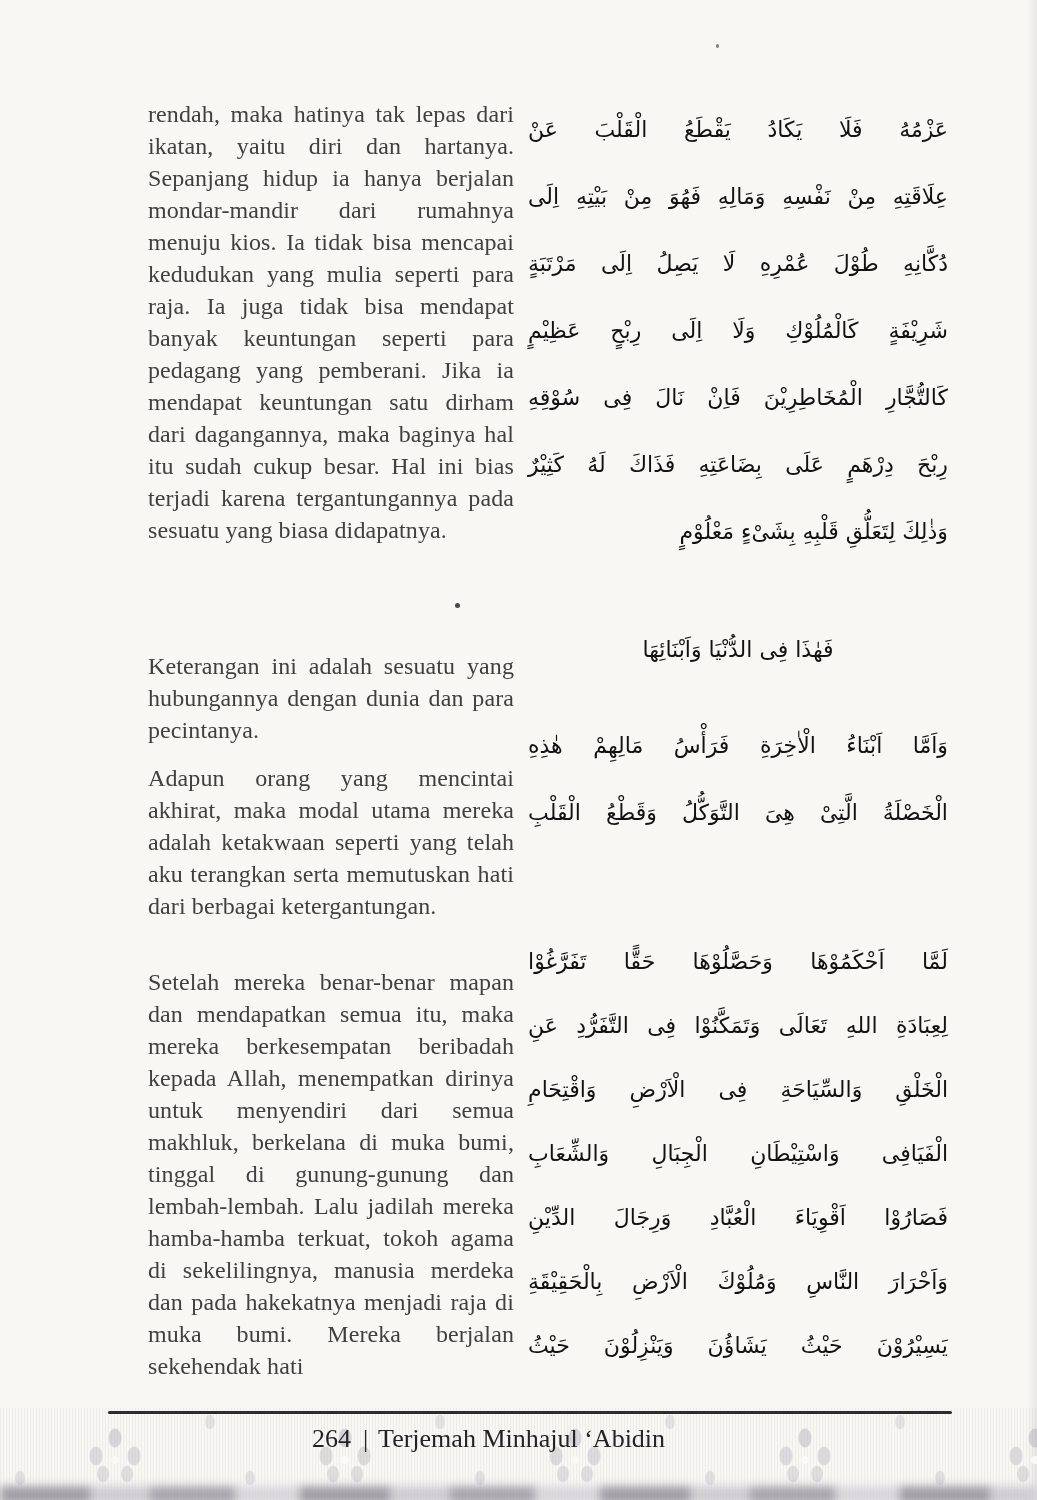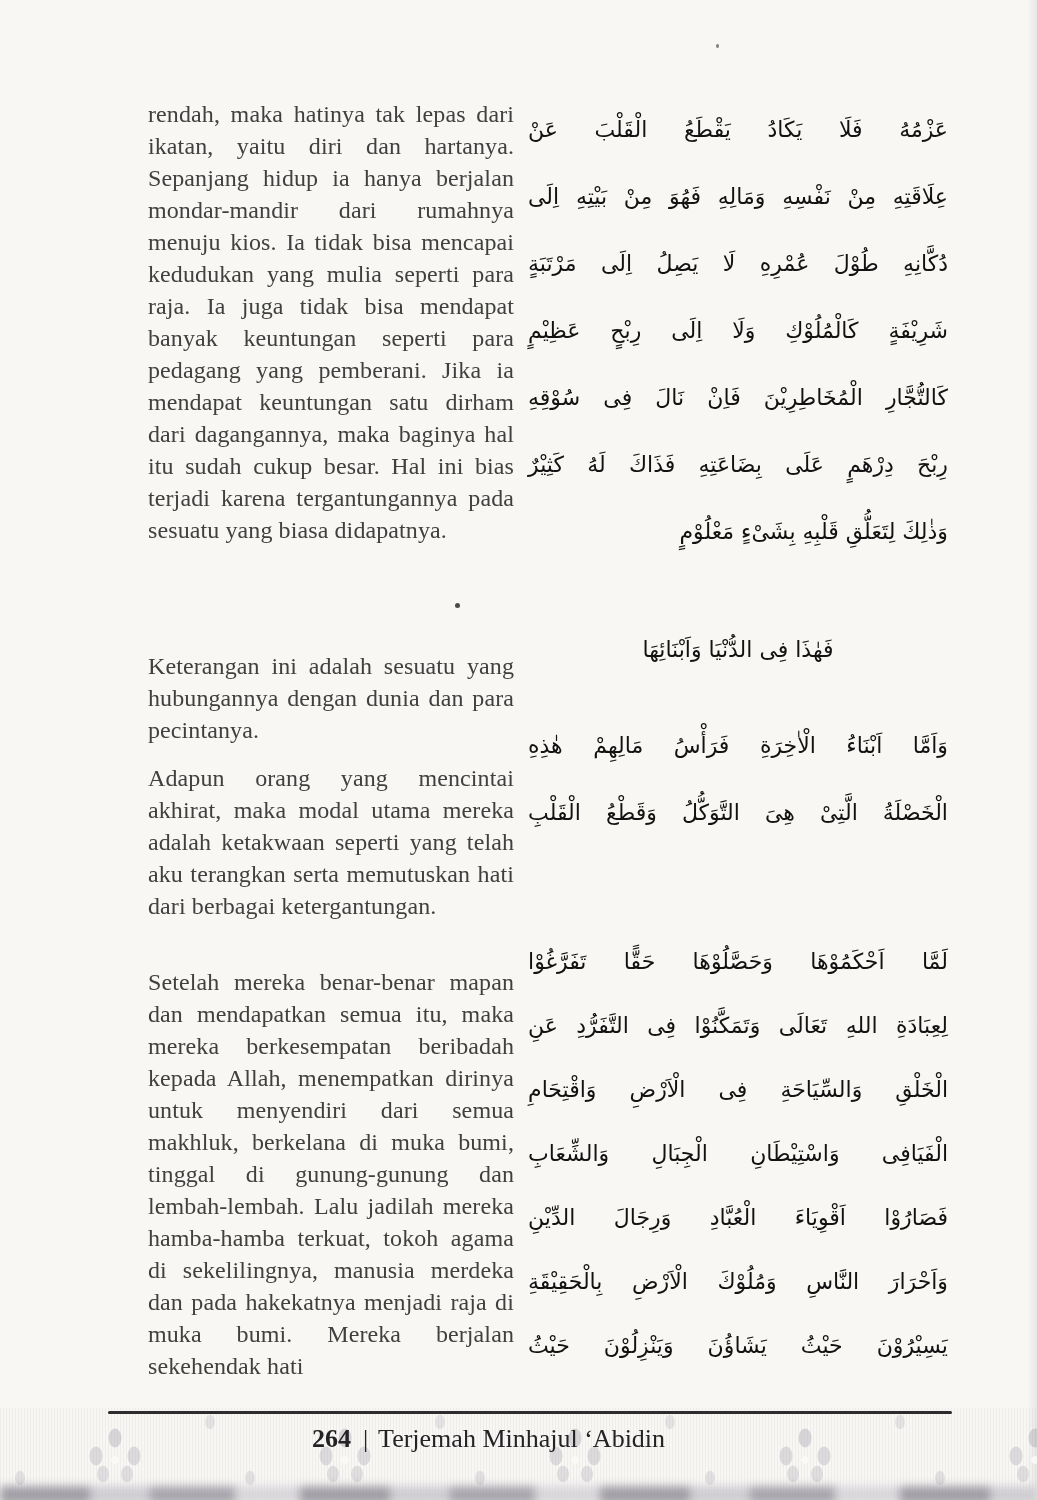--- a/index.html
+++ b/index.html
@@ -44,21 +44,21 @@
   
   .footer-rule{
     position:absolute;left:108px;top:1411px;width:844px;height:3px;
     background:#2b2a2c;border-radius:2px;
   }
   .footer-text{
     position:absolute;left:0;right:60px;top:1422px;text-align:center;
     color:#232225;font-size:26px;line-height:34px;z-index:3;
     font-family:"Liberation Serif", serif;
   }
-  .footer-text .pgnum{margin-right:10px;font-weight:bold;}
+  .footer-text .pgnum{margin-right:10px;}
   .footer-text .divider{margin:0 10px 0 2px;color:#232225;}
 
   
   .batik{
     position:absolute;left:0;right:0;bottom:0;height:92px;z-index:1;
     background-image:
       radial-gradient(ellipse 11px 16px at 115px 30px, rgba(142,137,152,.30) 55%, rgba(142,137,152,0) 62%),
       radial-gradient(ellipse 11px 16px at 96px 48px, rgba(142,137,152,.26) 55%, rgba(142,137,152,0) 62%),
       radial-gradient(ellipse 11px 16px at 134px 48px, rgba(142,137,152,.26) 55%, rgba(142,137,152,0) 62%),
       radial-gradient(ellipse 10px 14px at 103px 66px, rgba(142,137,152,.22) 55%, rgba(142,137,152,0) 62%),

